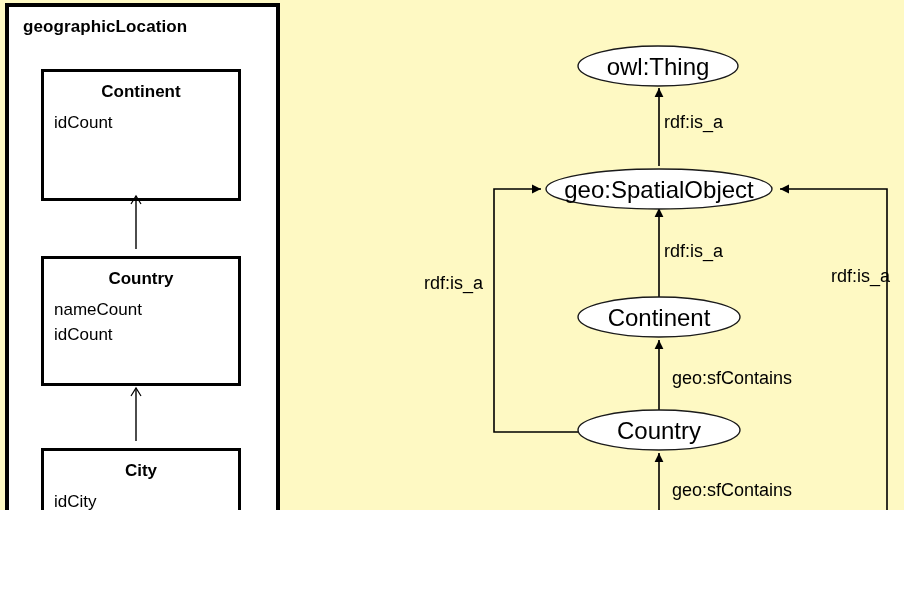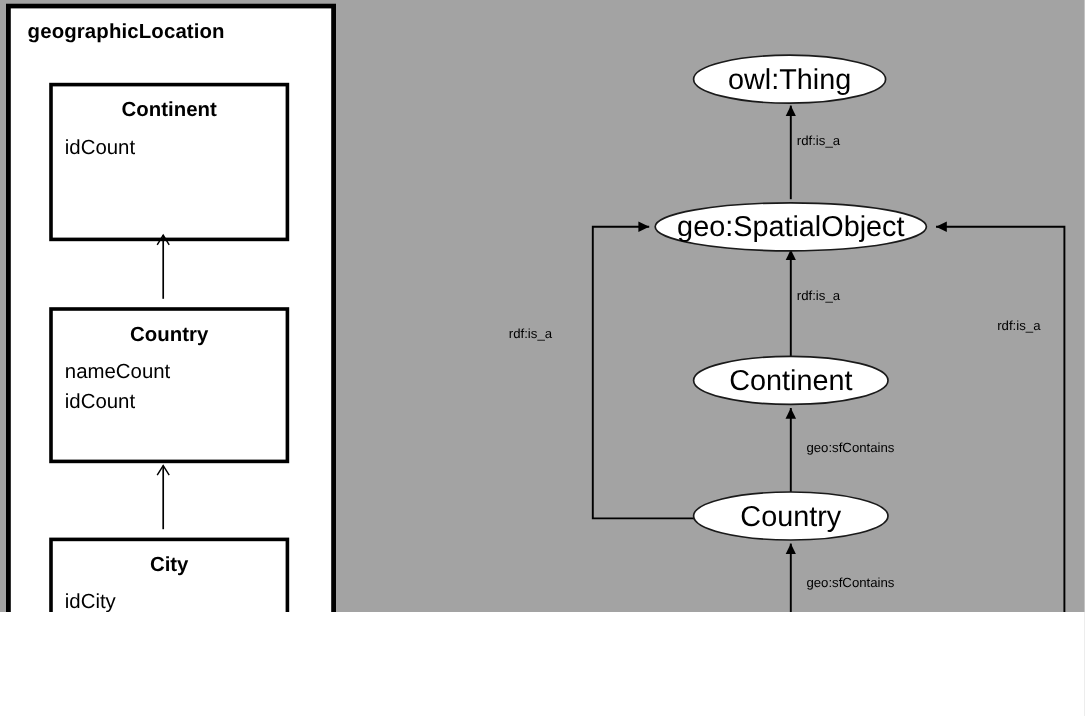--- a/index.html
+++ b/index.html
@@ -9,21 +9,21 @@
     background: #ffffff;
   }
   body {
     font-family: "Liberation Sans", sans-serif;
     color: #000000;
   }
   #canvas {
     position: relative;
     width: 904px;
     height: 510px;
-    background: #a3a3a3;
+    background: #fef9c3;
     overflow: hidden;
   }
 
   
   .package {
     position: absolute;
     left: 5px;
     top: 3px;
     width: 275px;
     height: 587px;
@@ -81,21 +81,21 @@
   .node-label {
     position: absolute;
     font-size: 24px;
     line-height: 1;
     white-space: nowrap;
     transform: translate(-50%, -50%);
     text-align: center;
   }
   .edge-label {
     position: absolute;
-    font-size: 11px;
+    font-size: 18px;
     line-height: 1;
     white-space: nowrap;
     text-align: right;
   }
 </style>
 </head>
 <body>
 
 <div id="canvas">
 

